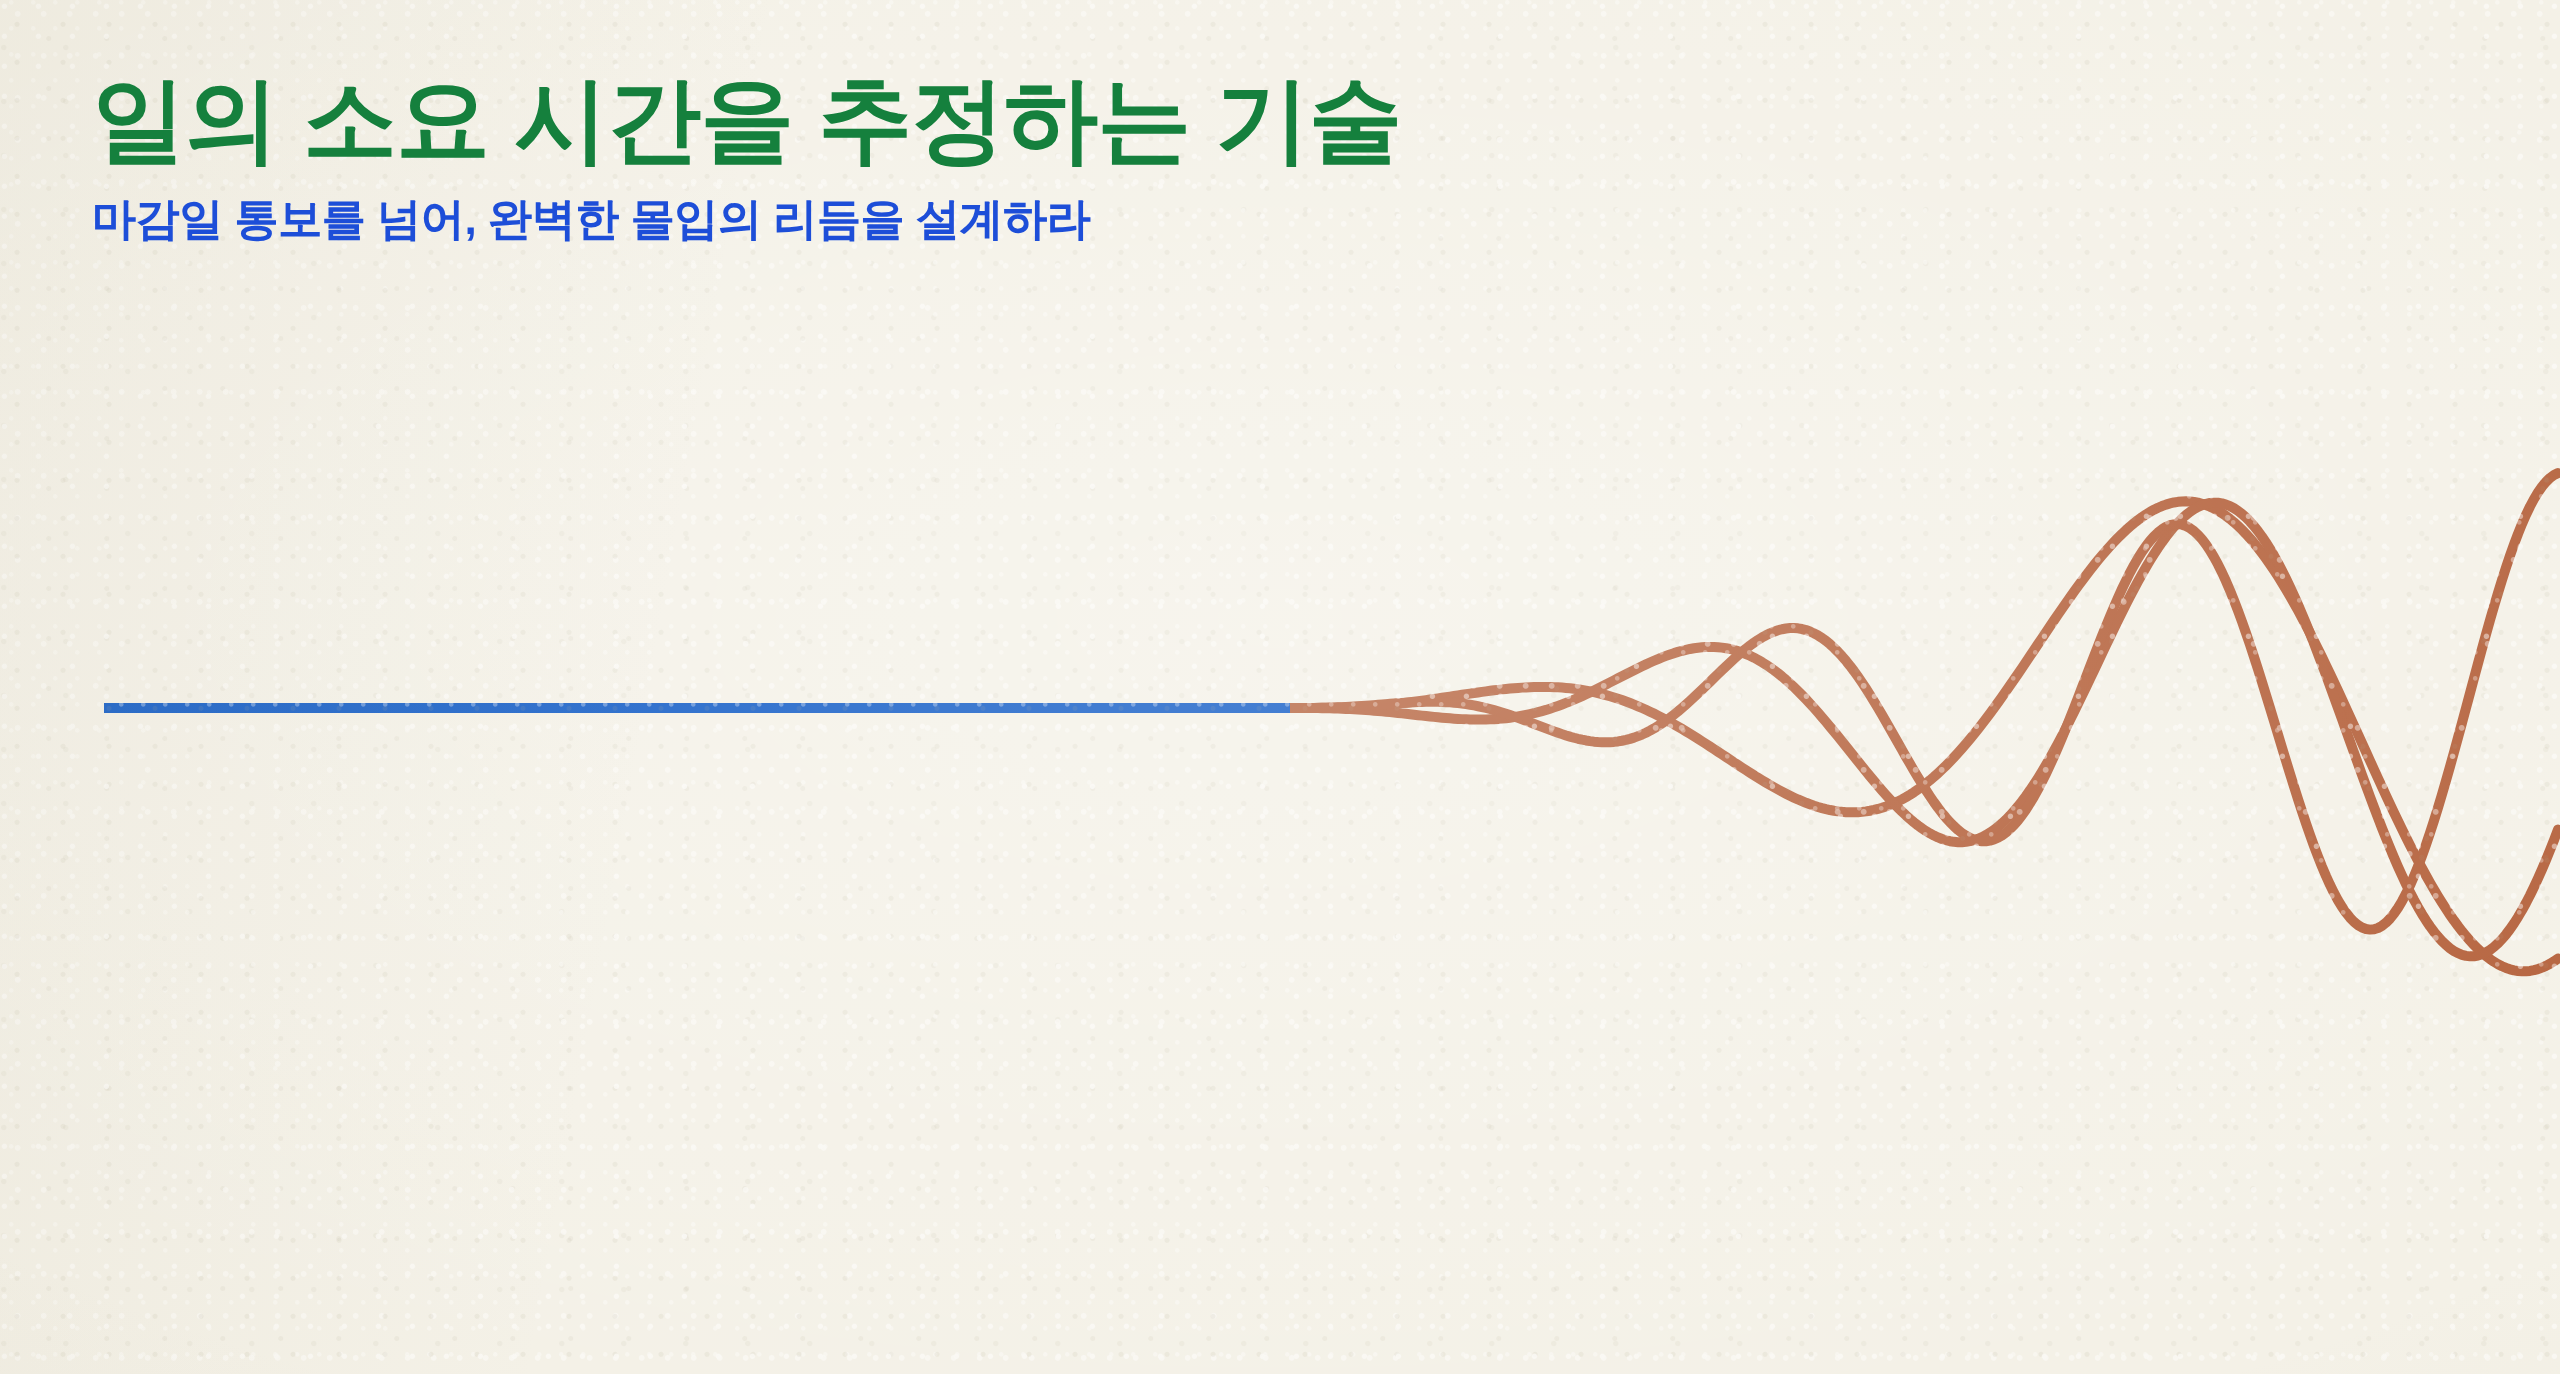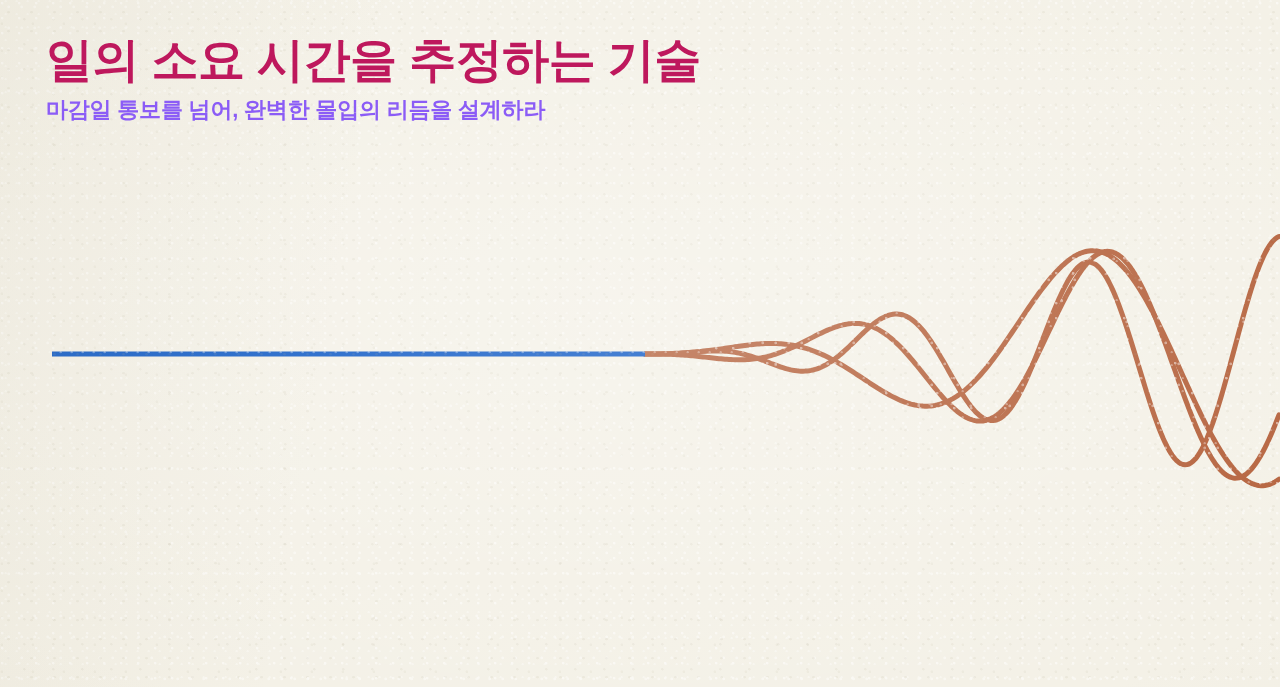--- a/index.html
+++ b/index.html
@@ -49,30 +49,30 @@
     left: 46px;
     top: 34px;
     width: 900px;
   }
   #title {
     margin: 0;
     font-size: 47px;
     line-height: 1.12;
     font-weight: 700;
     letter-spacing: -0.5px;
-    color: #be185d;
+    color: #15803d;
     white-space: nowrap;
   }
   #subtitle {
     margin: 10px 0 0 0;
     font-size: 22px;
     line-height: 1.2;
     font-weight: 700;
     letter-spacing: -0.2px;
-    color: #8b5cf6;
+    color: #1d4ed8;
     white-space: nowrap;
   }
 
   #wave-stage {
     position: absolute;
     left: 0;
     top: 0;
     width: 1280px;
     height: 687px;
   }

